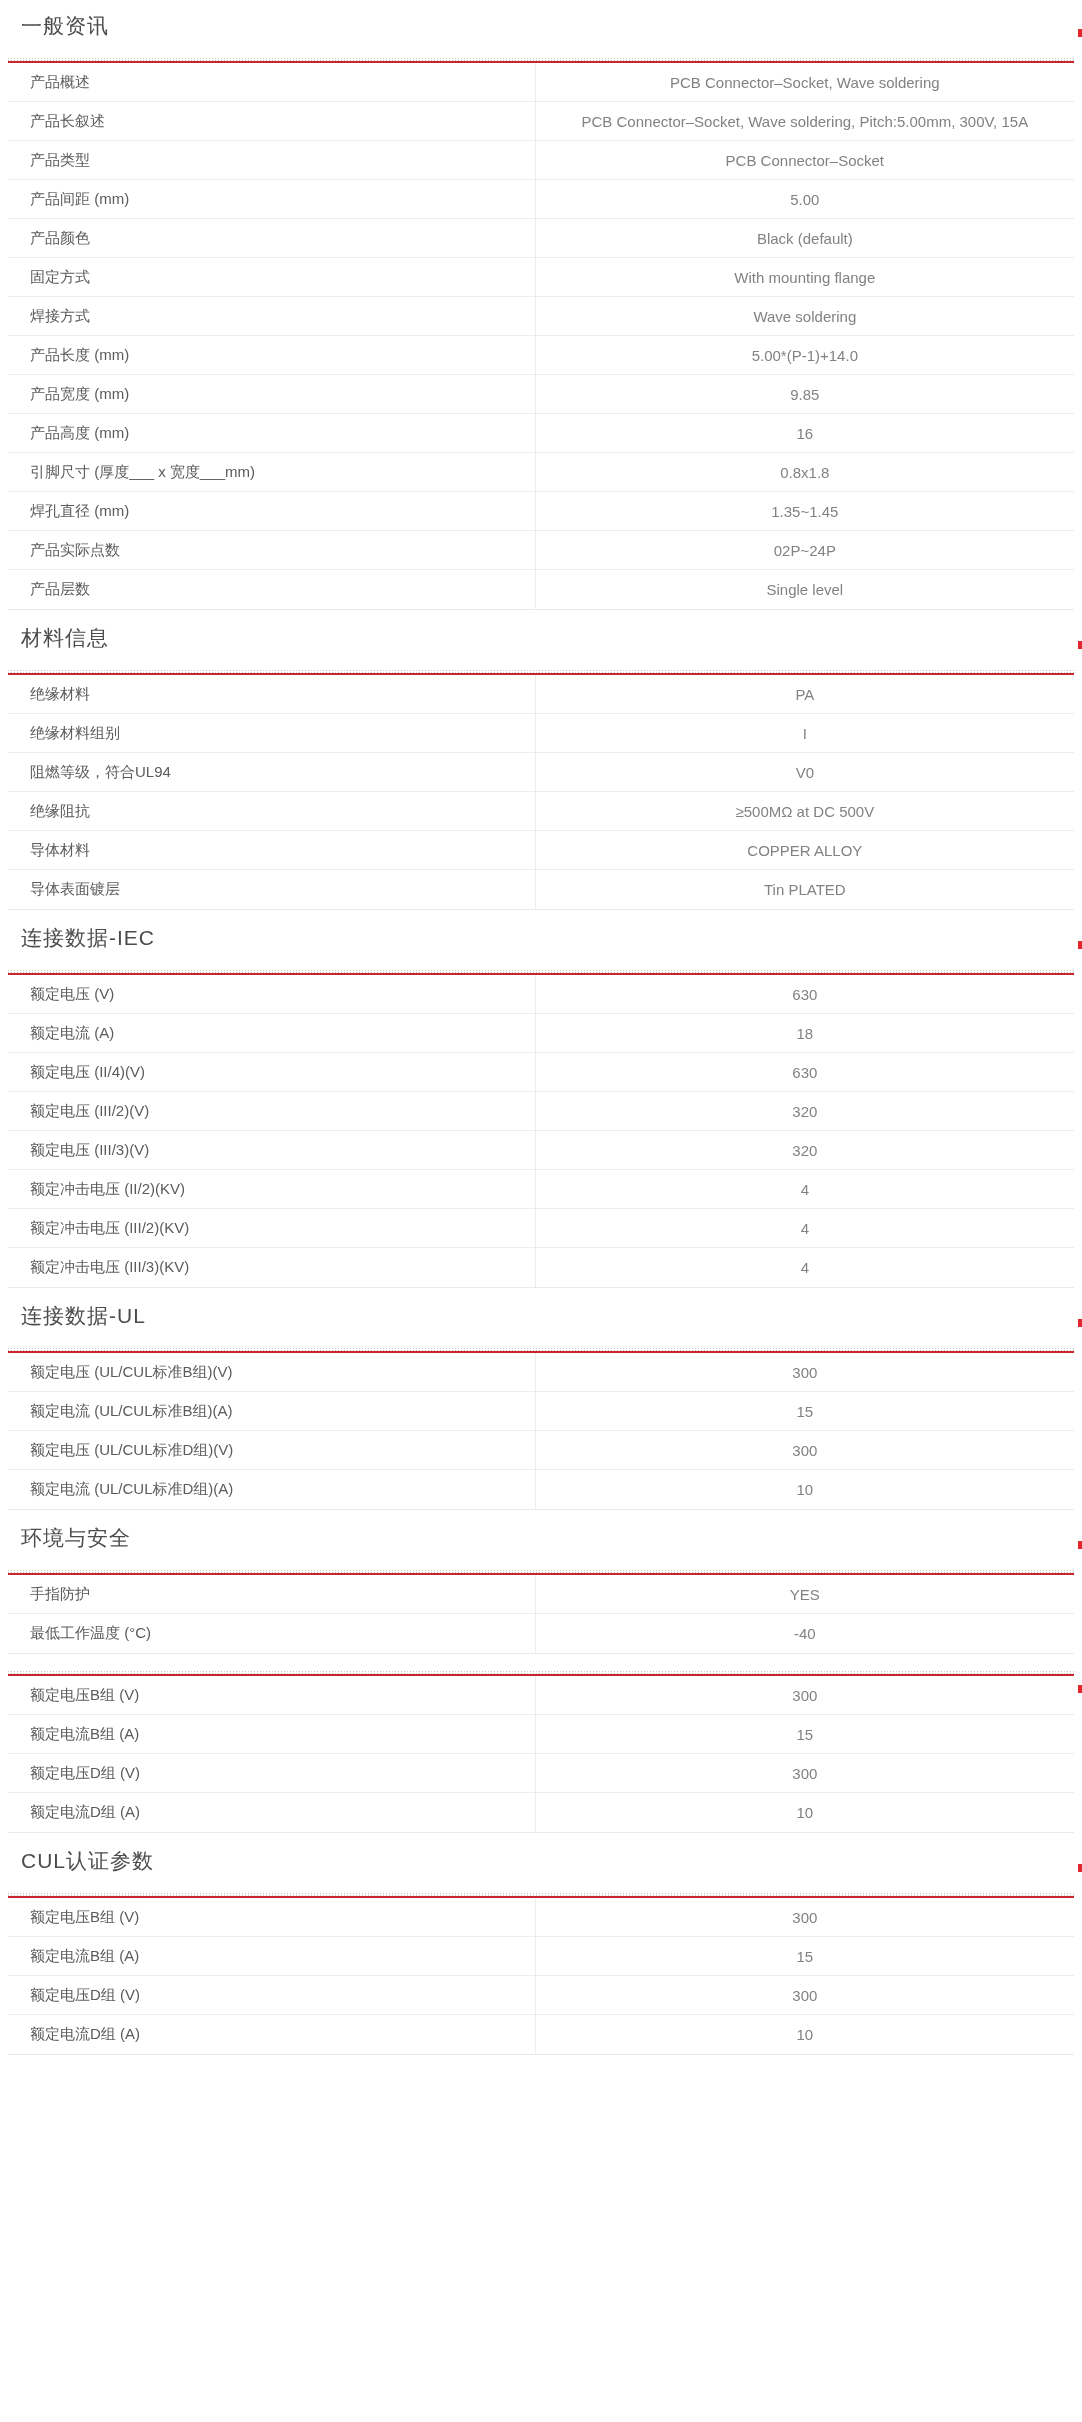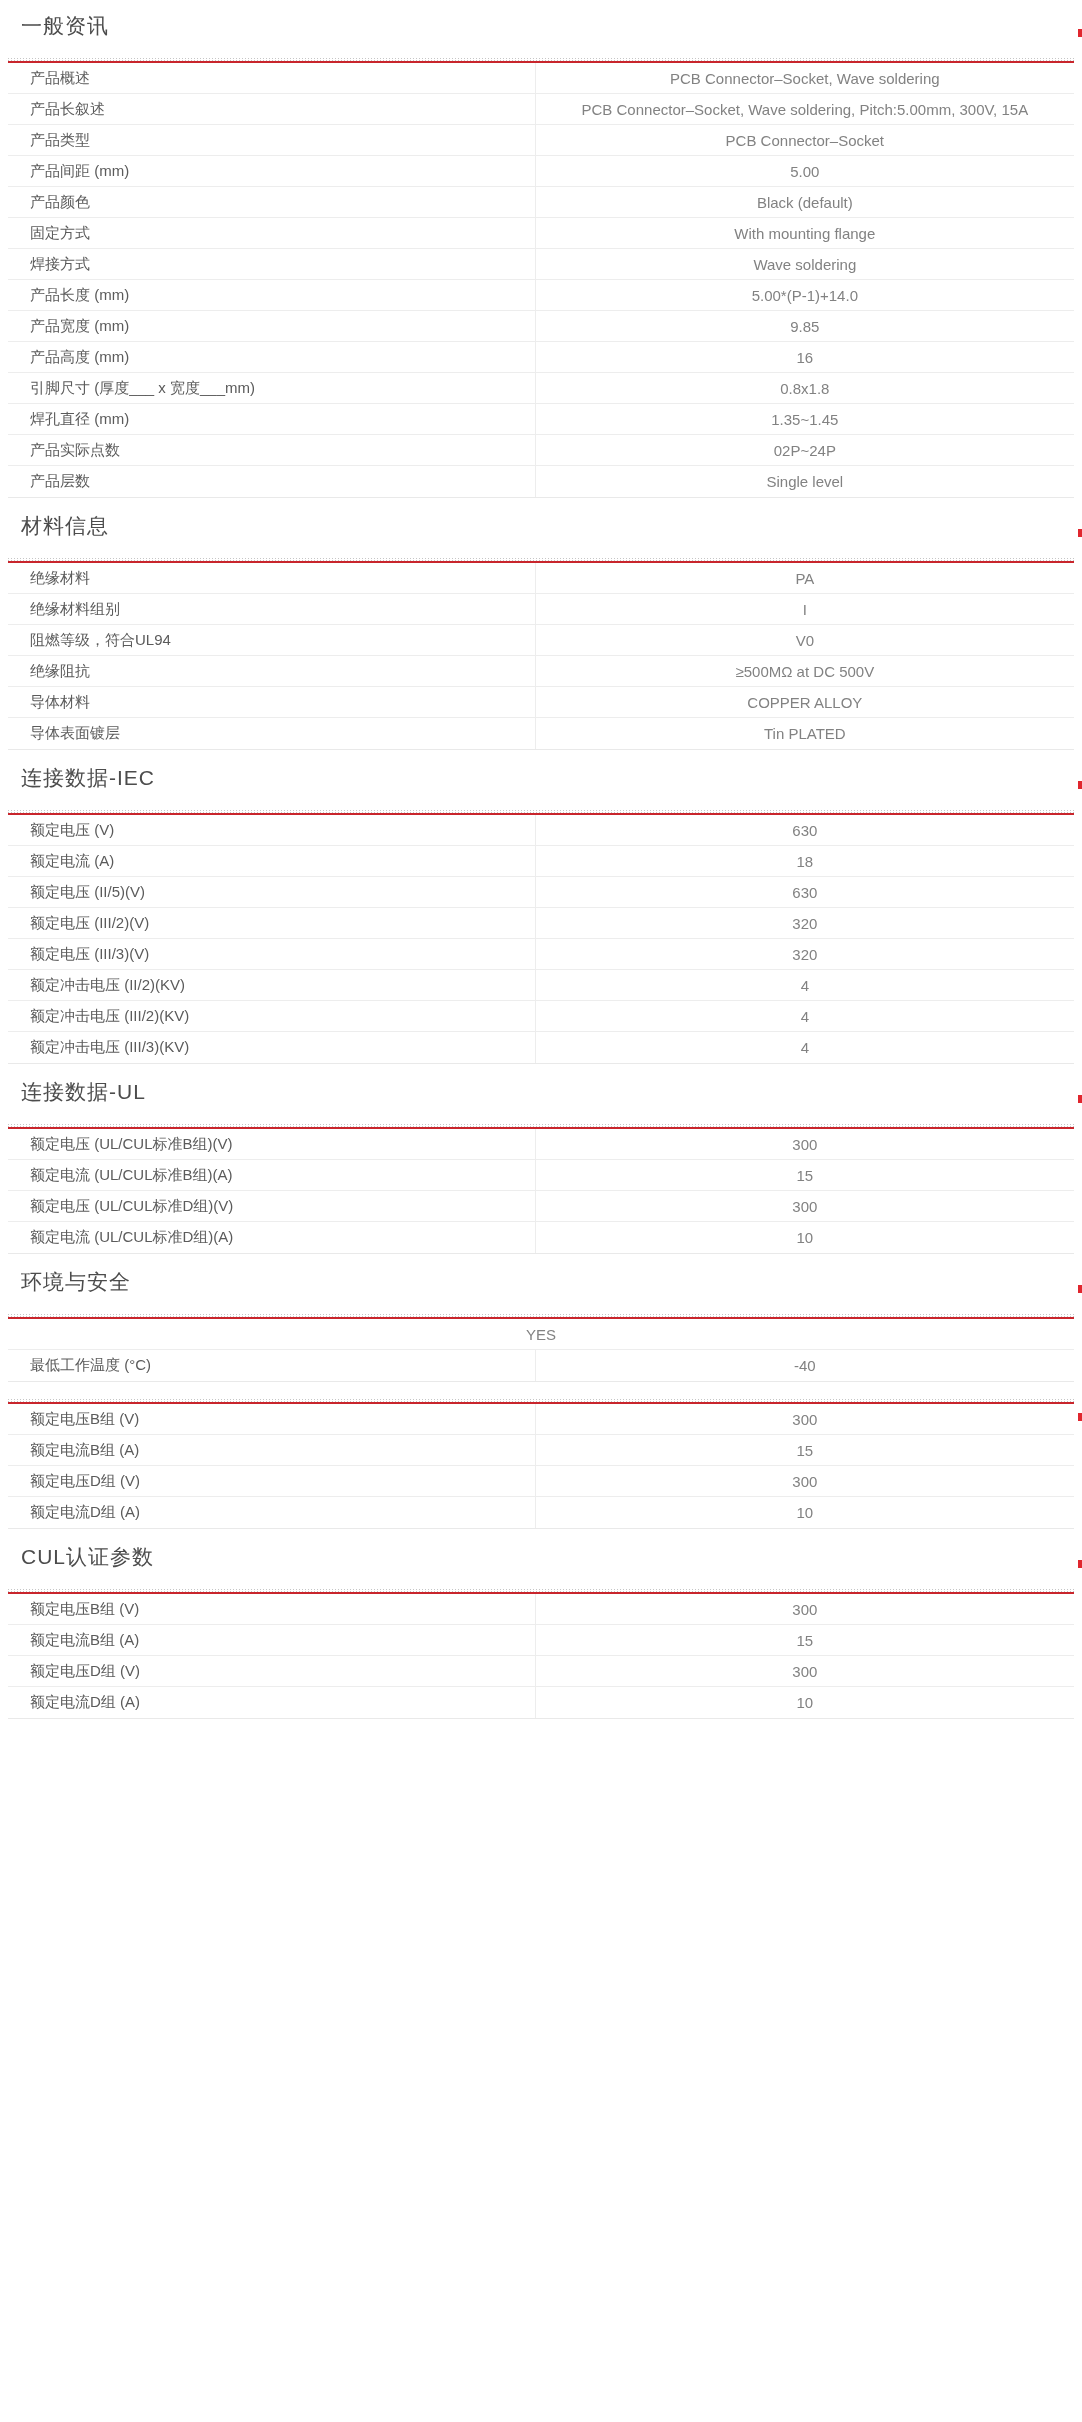--- a/index.html
+++ b/index.html
@@ -32,21 +32,21 @@
   .dotted-line{
     height:4px;
     background-image:
       repeating-linear-gradient(0deg, rgba(255,255,255,0) 0 1px, #ffffff 1px 2px),
       repeating-linear-gradient(90deg, #c6c6c6 0 1px, #ffffff 1px 3px);
   }
   .red-line{height:2px;background:#c9252c;}
   .spec-table{border-bottom:1px solid #e9e9e9;}
   .spec-row{
     display:flex;
-    height:31px;
+    height:39px;
     box-sizing:border-box;
     border-bottom:1px solid #ededed;
     background:#ffffff;
   }
   .spec-table .spec-row:last-child{border-bottom:none;}
   .spec-label{
     flex:0 0 49.5%;
     box-sizing:border-box;
     display:flex;
     align-items:center;
@@ -195,21 +195,21 @@
     <div class="spec-label">额定电压 (V)</div>
     <div class="spec-value">630</div>
   </div>
 
   <div class="spec-row">
     <div class="spec-label">额定电流 (A)</div>
     <div class="spec-value">18</div>
   </div>
 
   <div class="spec-row">
-    <div class="spec-label">额定电压 (II/5)(V)</div>
+    <div class="spec-label">额定电压 (II/4)(V)</div>
     <div class="spec-value">630</div>
   </div>
 
   <div class="spec-row">
     <div class="spec-label">额定电压 (III/2)(V)</div>
     <div class="spec-value">320</div>
   </div>
 
   <div class="spec-row">
     <div class="spec-label">额定电压 (III/3)(V)</div>
@@ -261,20 +261,21 @@
 </div>
   </section>
 
   <section class="spec-section">
     <h2 class="section-title">环境与安全</h2>
     <span class="section-marker"></span>
     <div class="dotted-line"></div>
     <div class="red-line"></div>
     <div class="spec-table">
   <div class="spec-row">
+    <div class="spec-label">手指防护</div>
     <div class="spec-value">YES</div>
   </div>
 
 
   <div class="spec-row">
     <div class="spec-label">最低工作温度 (°C)</div>
     <div class="spec-value">-40</div>
   </div>
 </div>
   </section>

